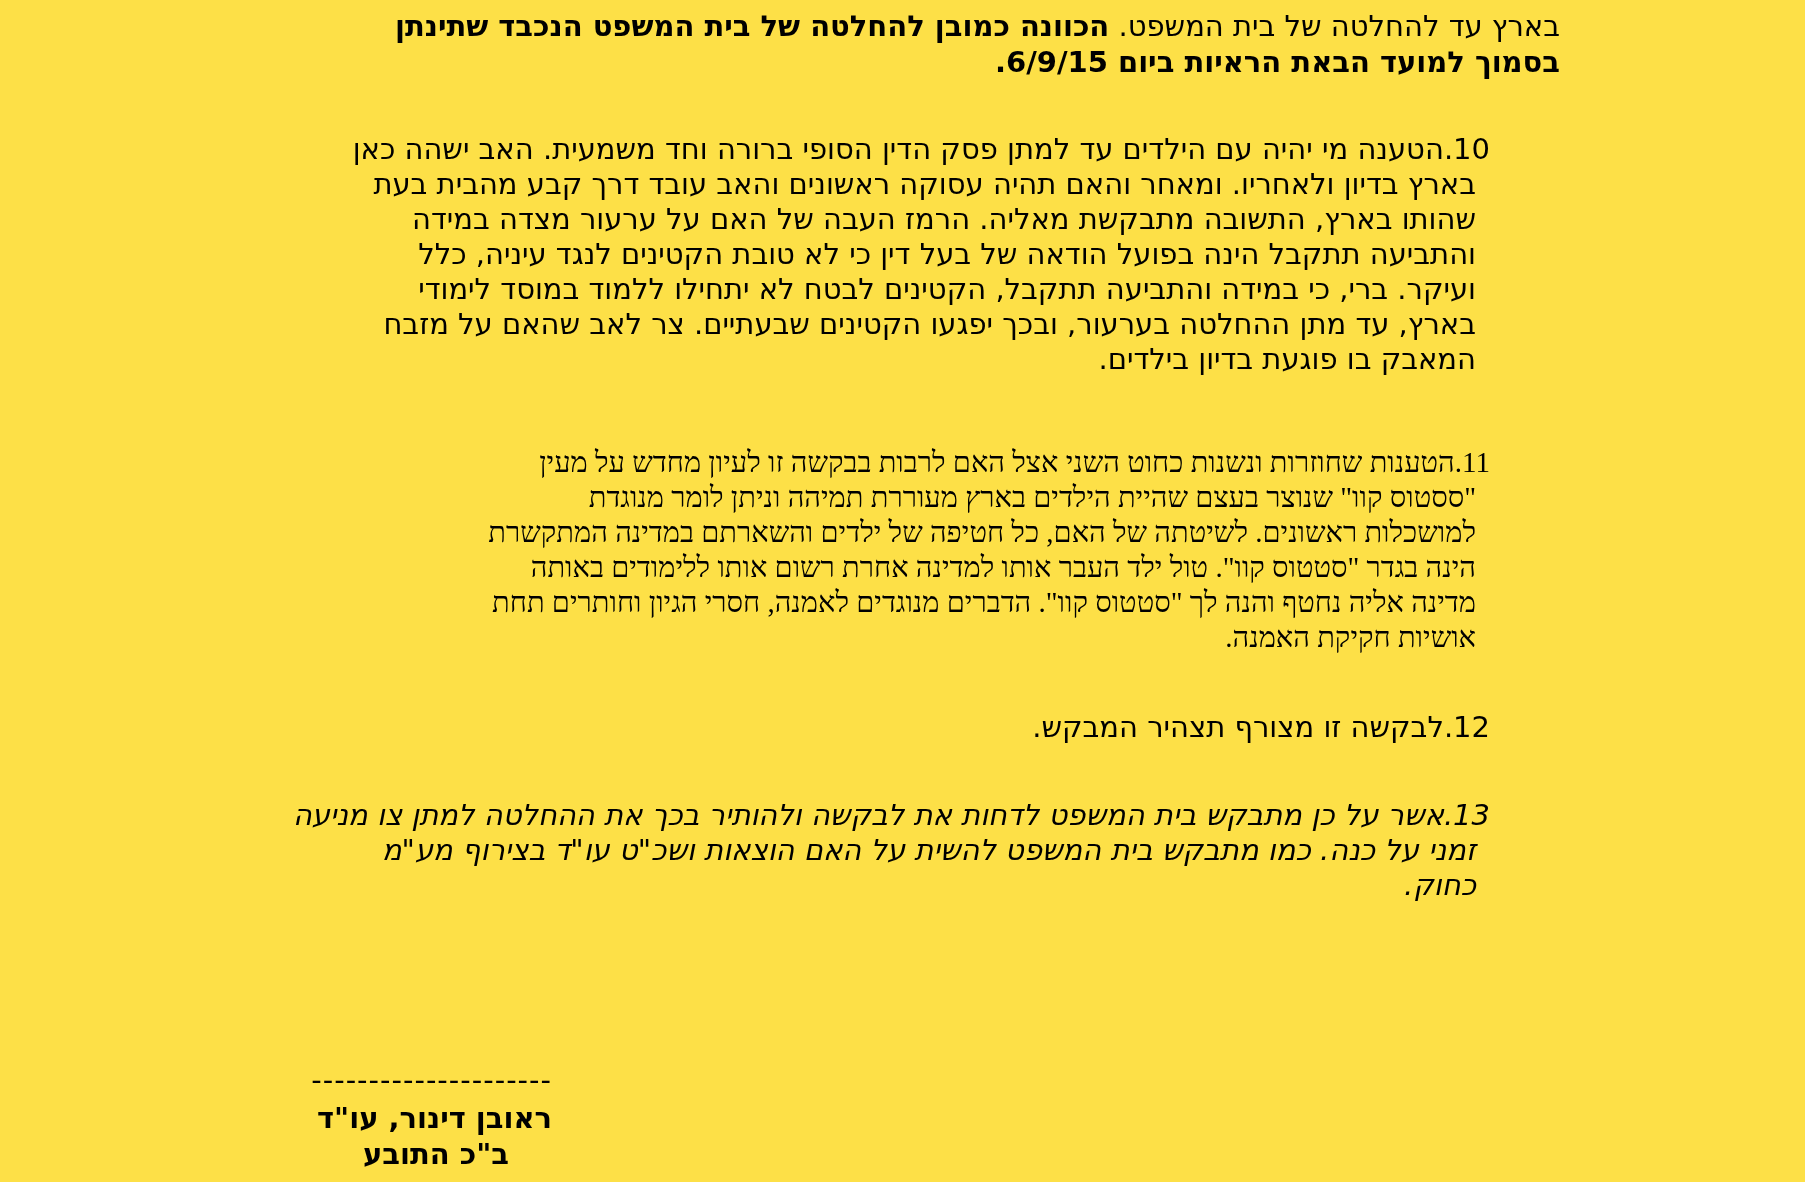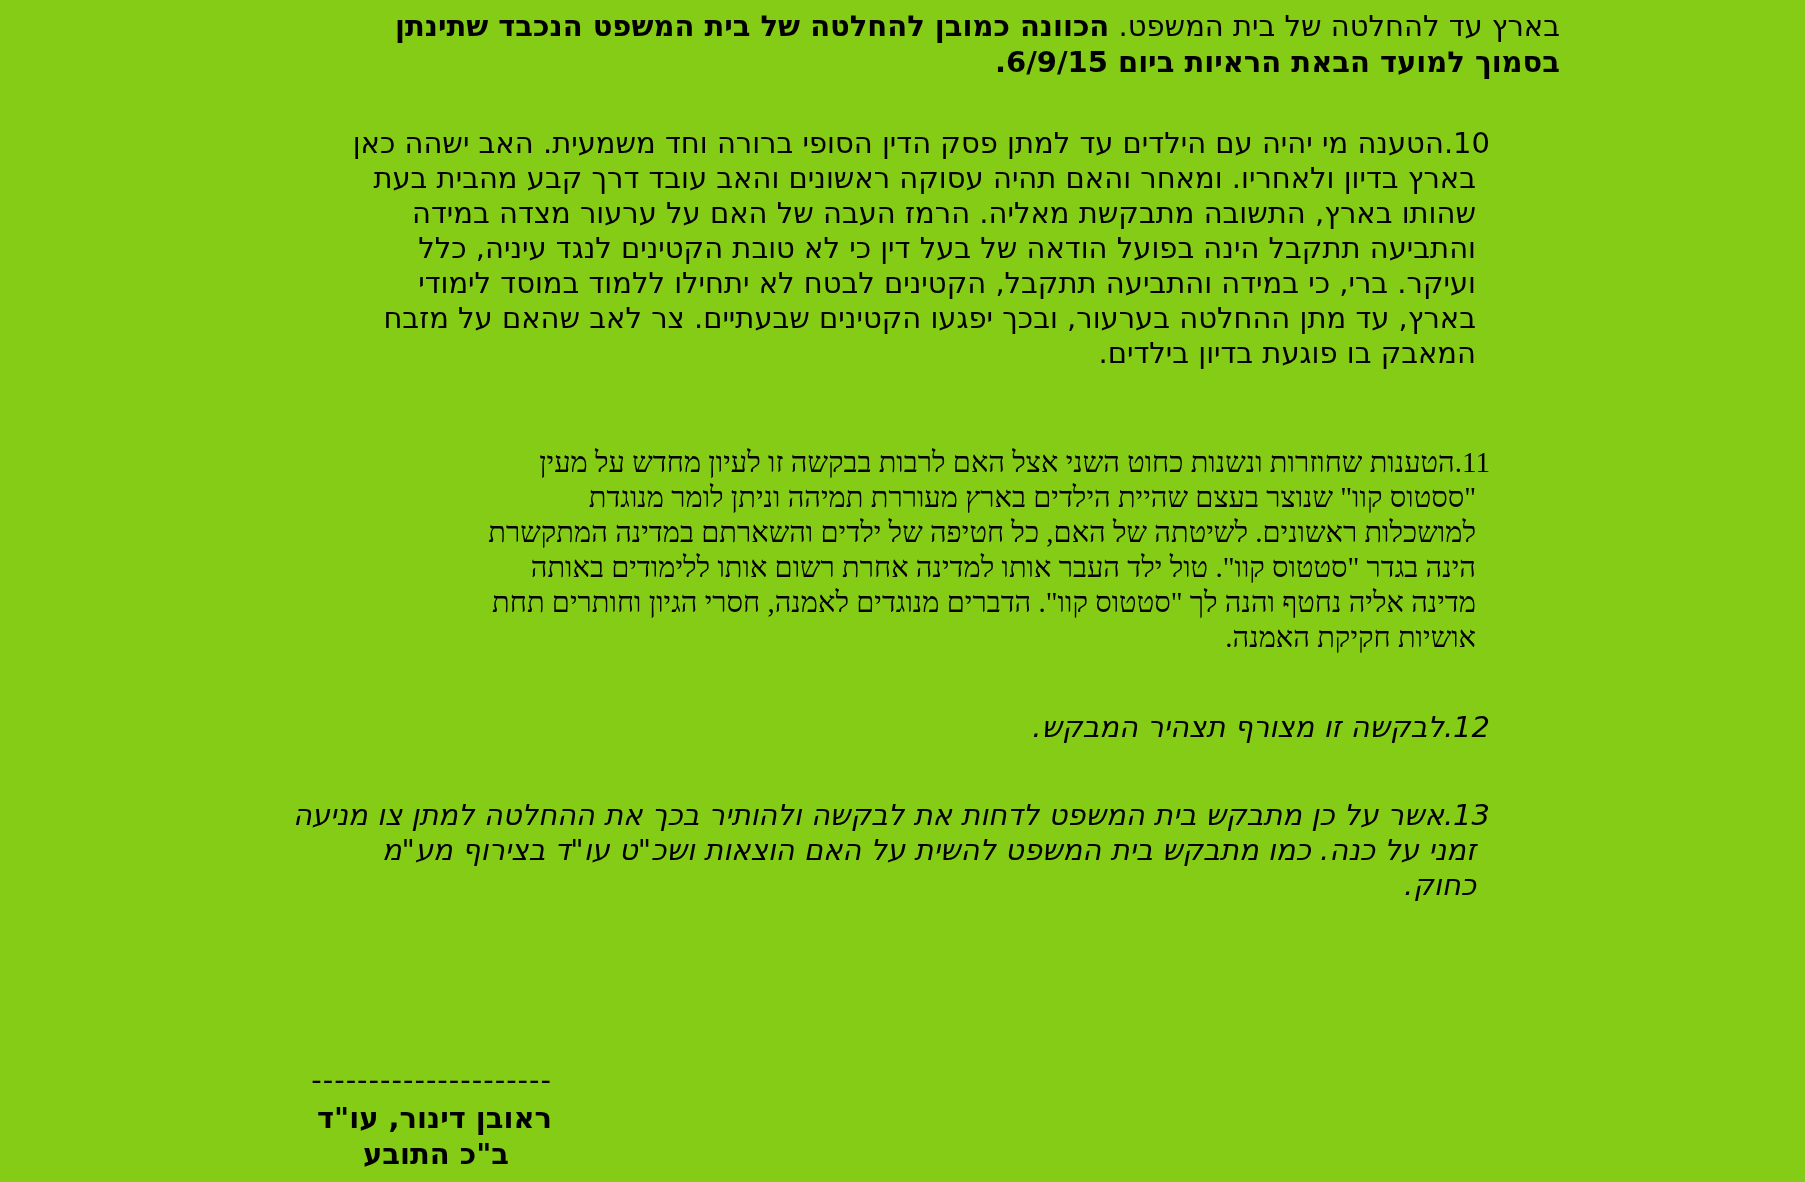--- a/index.html
+++ b/index.html
@@ -1,42 +1,42 @@
 <!DOCTYPE html>
 <html lang="he"><head>
 <meta charset="utf-8">
 <style>
   html,body { margin:0; padding:0; background:#e8e8e8; }
   .page {
     position:relative;
     width:1805px; height:1182px;
-    background:#84cc16;
+    background:#fde047;
     font-family:"DejaVu Sans", sans-serif;
     color:#000000;
     overflow:hidden;
     margin:0 auto;
   }
   
   .intro {
     position:absolute; top:8px; right:245px;
     direction:rtl; text-align:right;
     font-size:29px; line-height:36px;
   }
   .intro .iline { white-space:nowrap; }
   .intro .seg-bold { font-weight:bold; }
 
   
   .para {
     position:absolute; right:315px;
     direction:rtl;
     font-size:29px; line-height:35px;
   }
-  .pp0 { top:126px; }
+  .pp0 { top:132px; }
   .pp1 { top:445px;font-family:Liberation Serif, serif; }
-  .pp2 { top:710px;font-style:italic; }
+  .pp2 { top:710px; }
   .pp3 { top:798px;font-style:italic; }
   .pline { direction:rtl; text-align:right; white-space:nowrap; }
   .pline.cont { padding-right:14px; }
   .pnum { white-space:nowrap; }
 
   
   .sigline {
     position:absolute; right:1253px; width:232px;
     direction:rtl; text-align:center;
     font-size:29px; line-height:35px;

